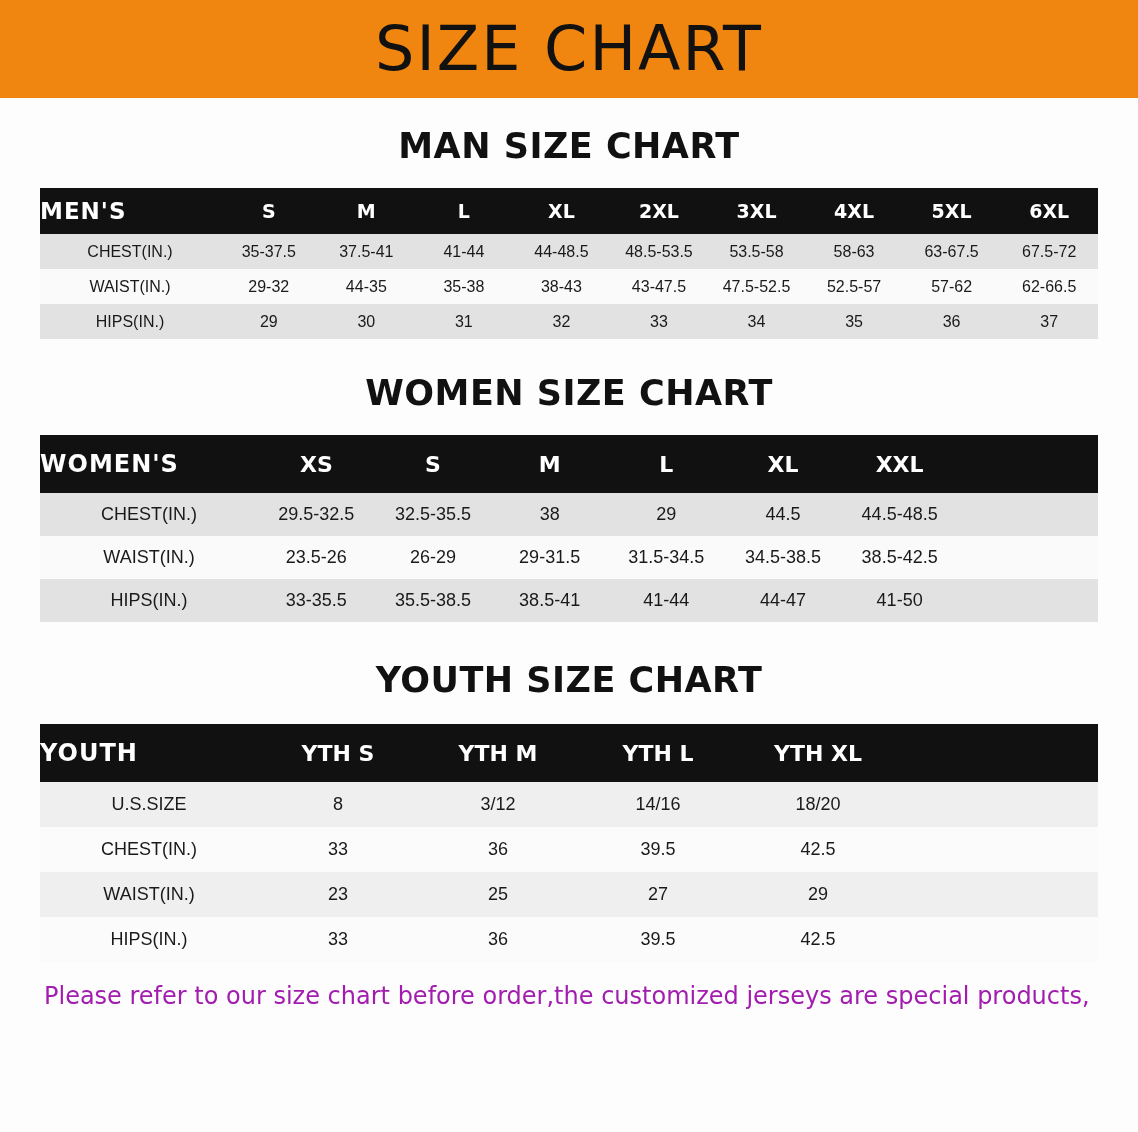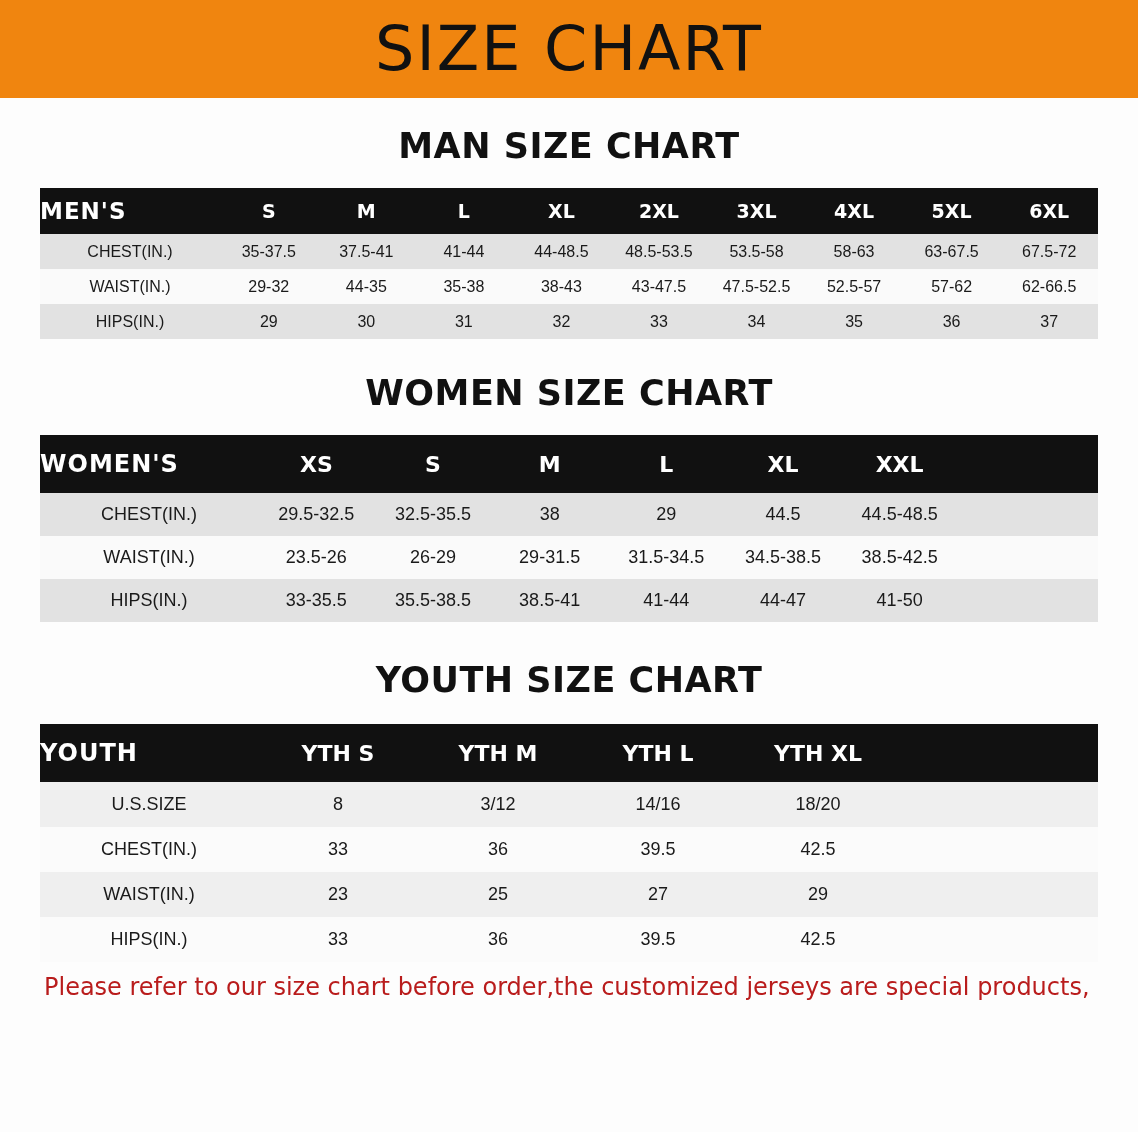--- a/index.html
+++ b/index.html
@@ -100,22 +100,22 @@
   #youth-table { width: 1058px; }
   #youth-table thead th { height: 58px; font-size: 22px; }
   #youth-table thead th.rowlabel { font-size: 24px; }
   #youth-table tbody tr { height: 45px; }
   #youth-table tbody td { font-size: 18px; }
   #youth-table tbody tr.shade-a td { background: #efefef; }
   #youth-table tbody tr.shade-b td { background: #fbfbfb; }
 
   
   .note {
-    margin: 9px 44px 0 44px;
-    color: #b91c1c;
+    margin: 18px 44px 0 44px;
+    color: #a21caf;
     font-family: "DejaVu Sans", sans-serif;
     font-size: 24px;
     line-height: 1.35;
     text-align: left;
   }
   .note span { display: block; }
 </style>
 </head>
 <body>
 

